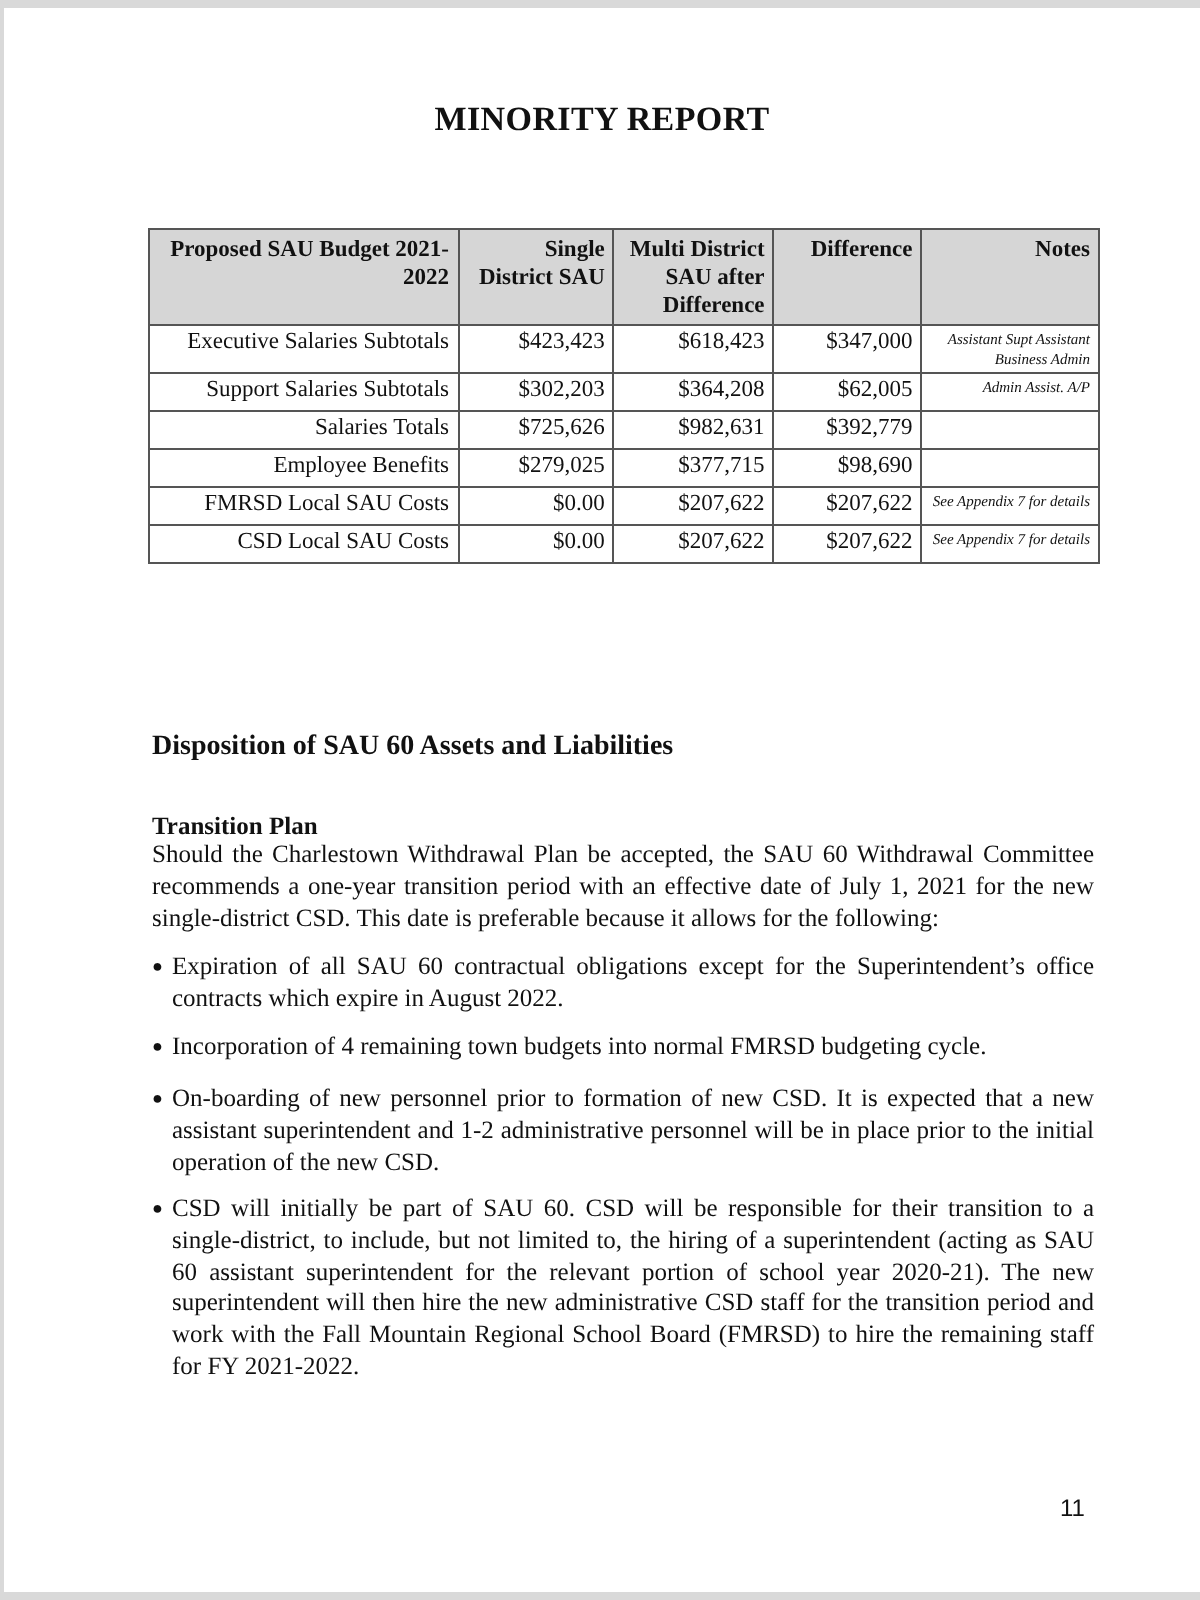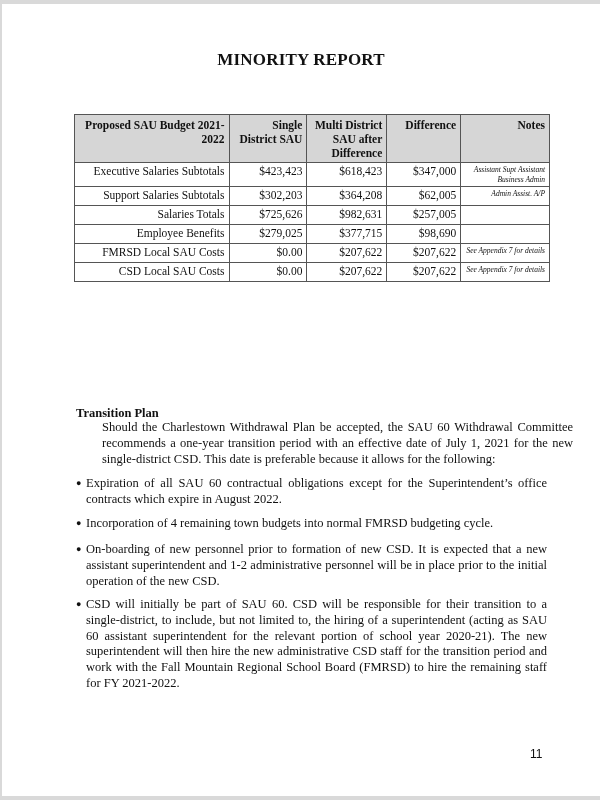--- a/index.html
+++ b/index.html
@@ -34,21 +34,21 @@
     position: absolute; left: 73px; top: 308px; font-style: italic; font-size: 12.5px;
   }
   .section-heading {
     position: absolute; left: 74px; top: 362px; font-weight: bold; font-size: 14px;
   }
   .subheading {
     position: absolute; left: 74px; top: 402px; font-weight: bold; font-size: 12.5px;
   }
   .intro {
     position: absolute; left: 74px; top: 416px; width: 471px;
-    font-size: 12.5px; line-height: 15.8px; text-align: justify; margin-left: 26px;
+    font-size: 12.5px; line-height: 15.8px; text-align: justify;
   }
   ul.bullets { list-style: none; margin: 0; padding: 0; position: absolute; left: 74px; width: 471px; font-size: 12.5px; line-height: 15.8px; }
   ul.bullets li { position: absolute; left: 0; width: 471px; text-align: justify; }
   ul.bullets li .dot { position: absolute; left: 0; top: 0; font-size: 9px; }
   ul.bullets li .txt { display: block; padding-left: 10px; }
   .b1 { top: 472px; } .b2 { top: 512px; } .b3 { top: 538px; } .b4 { top: 593px; }
   .page-number {
     position: absolute; left: 528px; top: 743px;
     font-family: "Liberation Sans", "DejaVu Sans", sans-serif; font-size: 12px;
   }
@@ -88,21 +88,21 @@
         <td>Support Salaries Subtotals</td>
         <td>$302,203</td>
         <td>$364,208</td>
         <td>$62,005</td>
         <td class="note">Admin Assist. A/P</td>
       </tr>
       <tr>
         <td>Salaries Totals</td>
         <td>$725,626</td>
         <td>$982,631</td>
-        <td>$257,005</td>
+        <td>$392,779</td>
         <td class="note"></td>
       </tr>
       <tr>
         <td>Employee Benefits</td>
         <td>$279,025</td>
         <td>$377,715</td>
         <td>$98,690</td>
         <td class="note"></td>
       </tr>
       <tr>
@@ -116,20 +116,21 @@
         <td>CSD Local SAU Costs</td>
         <td>$0.00</td>
         <td>$207,622</td>
         <td>$207,622</td>
         <td class="note">See Appendix 7 for details</td>
       </tr>
     </tbody>
   </table>
 
 
+  <div class="section-heading">Disposition of SAU 60 Assets and Liabilities</div>
   <div class="subheading">Transition Plan</div>
   <div class="intro">Should the Charlestown Withdrawal Plan be accepted, the SAU 60 Withdrawal Committee recommends a one-year transition period with an effective date of July 1, 2021 for the new single-district CSD. This date is preferable because it allows for the following:</div>
 
   <ul class="bullets">
     <li class="b1">
       <span class="dot">●</span>
       <span class="txt">Expiration of all SAU 60 contractual obligations except for the Superintendent’s office contracts which expire in August 2022.</span>
     </li>
     <li class="b2">
       <span class="dot">●</span>

